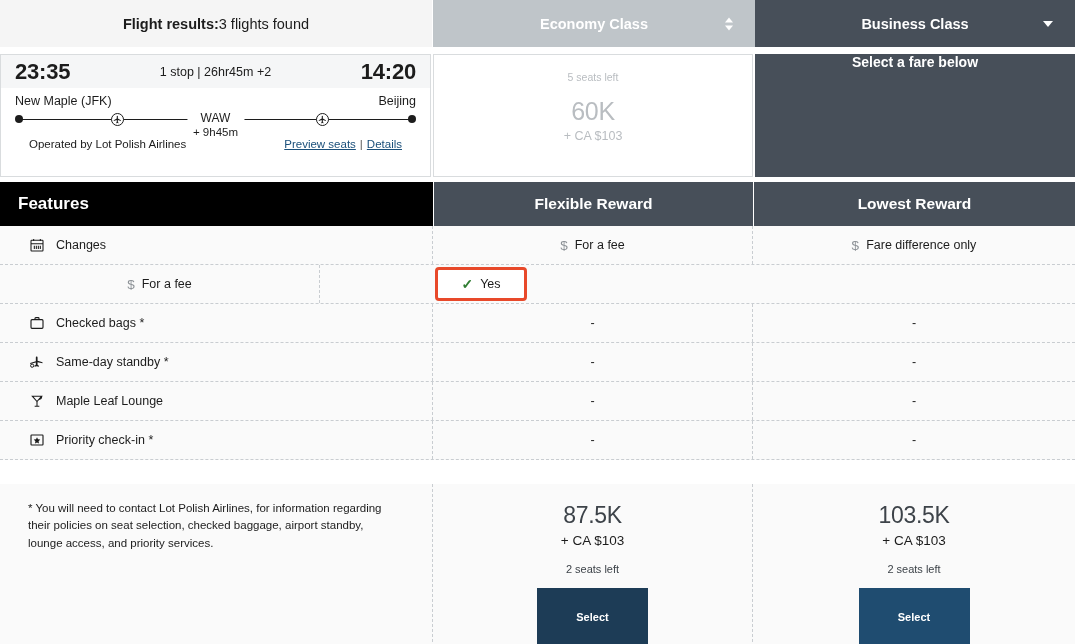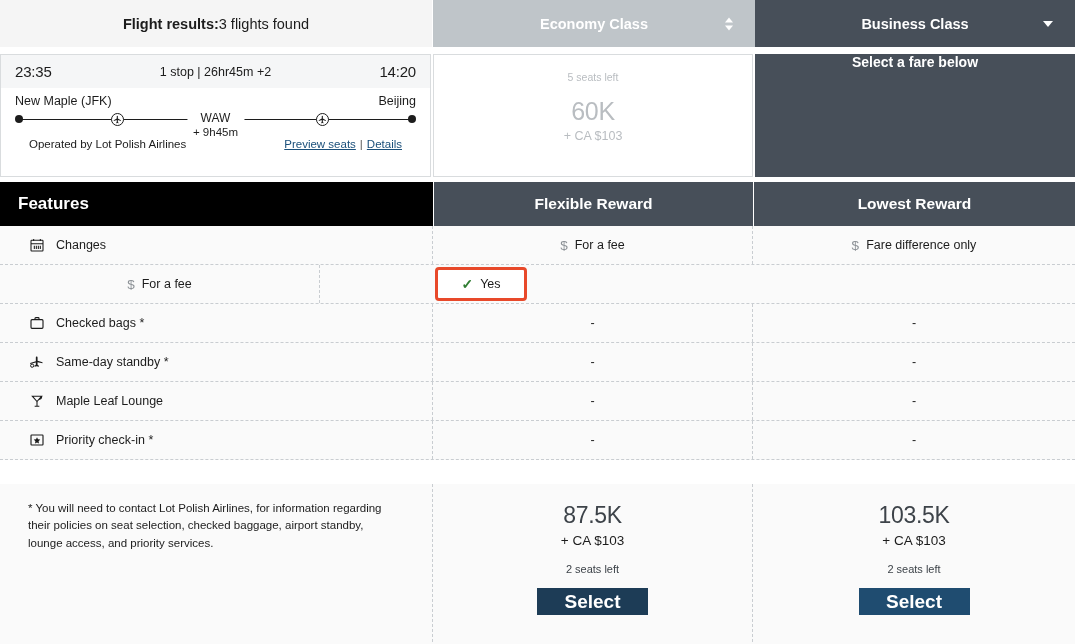--- a/index.html
+++ b/index.html
@@ -39,21 +39,21 @@
   }
 
   
   .cardrow { position: absolute; left: 0; top: 54px; width: 1075px; height: 123px; display: flex; }
 
   .flight-card { width: 431px; height: 123px; background: #ffffff; border: 1px solid #d9dcde; margin-right: 2px; }
   .time-band {
     height: 33px; background: #f5f6f7; display: flex; align-items: center;
     padding: 0 14px; position: relative;
   }
-  .time-band .dep, .time-band .arr { font-size: 15px; font-weight: normal; letter-spacing: -.2px; }
+  .time-band .dep, .time-band .arr { font-size: 22px; font-weight: bold; letter-spacing: -.2px; }
   .time-band .mid { position: absolute; left: 0; right: 0; text-align: center; font-size: 12.5px; color: #1c1c1c; }
   .time-band .arr { margin-left: auto; }
 
   .route { padding: 6px 14px 0 14px; position: relative; }
   .route .cities { display: flex; justify-content: space-between; font-size: 12.5px; color: #1c1c1c; }
   .line-wrap { position: relative; height: 16px; margin-top: 4px; }
   .line-wrap .bar { position: absolute; left: 4px; right: 4px; top: 7px; height: 1px; background: #1c1c1c; }
   .line-wrap .dot { position: absolute; top: 3px; width: 8px; height: 8px; border-radius: 50%; background: #1c1c1c; }
   .line-wrap .dot.l { left: 0; }
   .line-wrap .dot.r { right: 0; }
@@ -107,21 +107,21 @@
   }
 
   
   .frow { display: flex; height: 163px; }
   .td-note { width: 433px; background: #fafafa; padding: 16px 36px 0 28px; font-size: 11.5px; line-height: 1.5; border-right: 1px dashed #c9cdd1; border-bottom: 1px solid #d9dcde; }
   .td-price { width: 320px; background: #fafafa; border-right: 1px dashed #c9cdd1; border-bottom: 1px solid #d9dcde; display: flex; flex-direction: column; align-items: center; padding-top: 18px; }
   .td-price:last-child { width: 322px; border-right: none; }
   .td-price .miles { font-size: 23px; color: #3d4349; letter-spacing: -.3px; }
   .td-price .tax { font-size: 13.5px; color: #1c1c1c; margin-top: 4px; }
   .td-price .seats { font-size: 11px; color: #3d4349; margin-top: 15px; }
-  .td-price .selbtn { margin-top: 13px; width: 111px; height: 27px; display: flex; align-items: center; justify-content: center; color: #ffffff; font-size: 19px; font-weight: bold; border: none; cursor: pointer; font-family: "Liberation Sans", sans-serif; }
+  .td-price .selbtn { margin-top: 13px; width: 111px; height: 57px; display: flex; align-items: center; justify-content: center; color: #ffffff; font-size: 11px; font-weight: bold; border: none; cursor: pointer; font-family: "Liberation Sans", sans-serif; }
 </style>
 </head>
 <body>
 
 <div class="page">
 
   <div class="tabrow">
     <div class="results-title">
       <b>Flight results:</b>
         <span>3 flights found</span>

